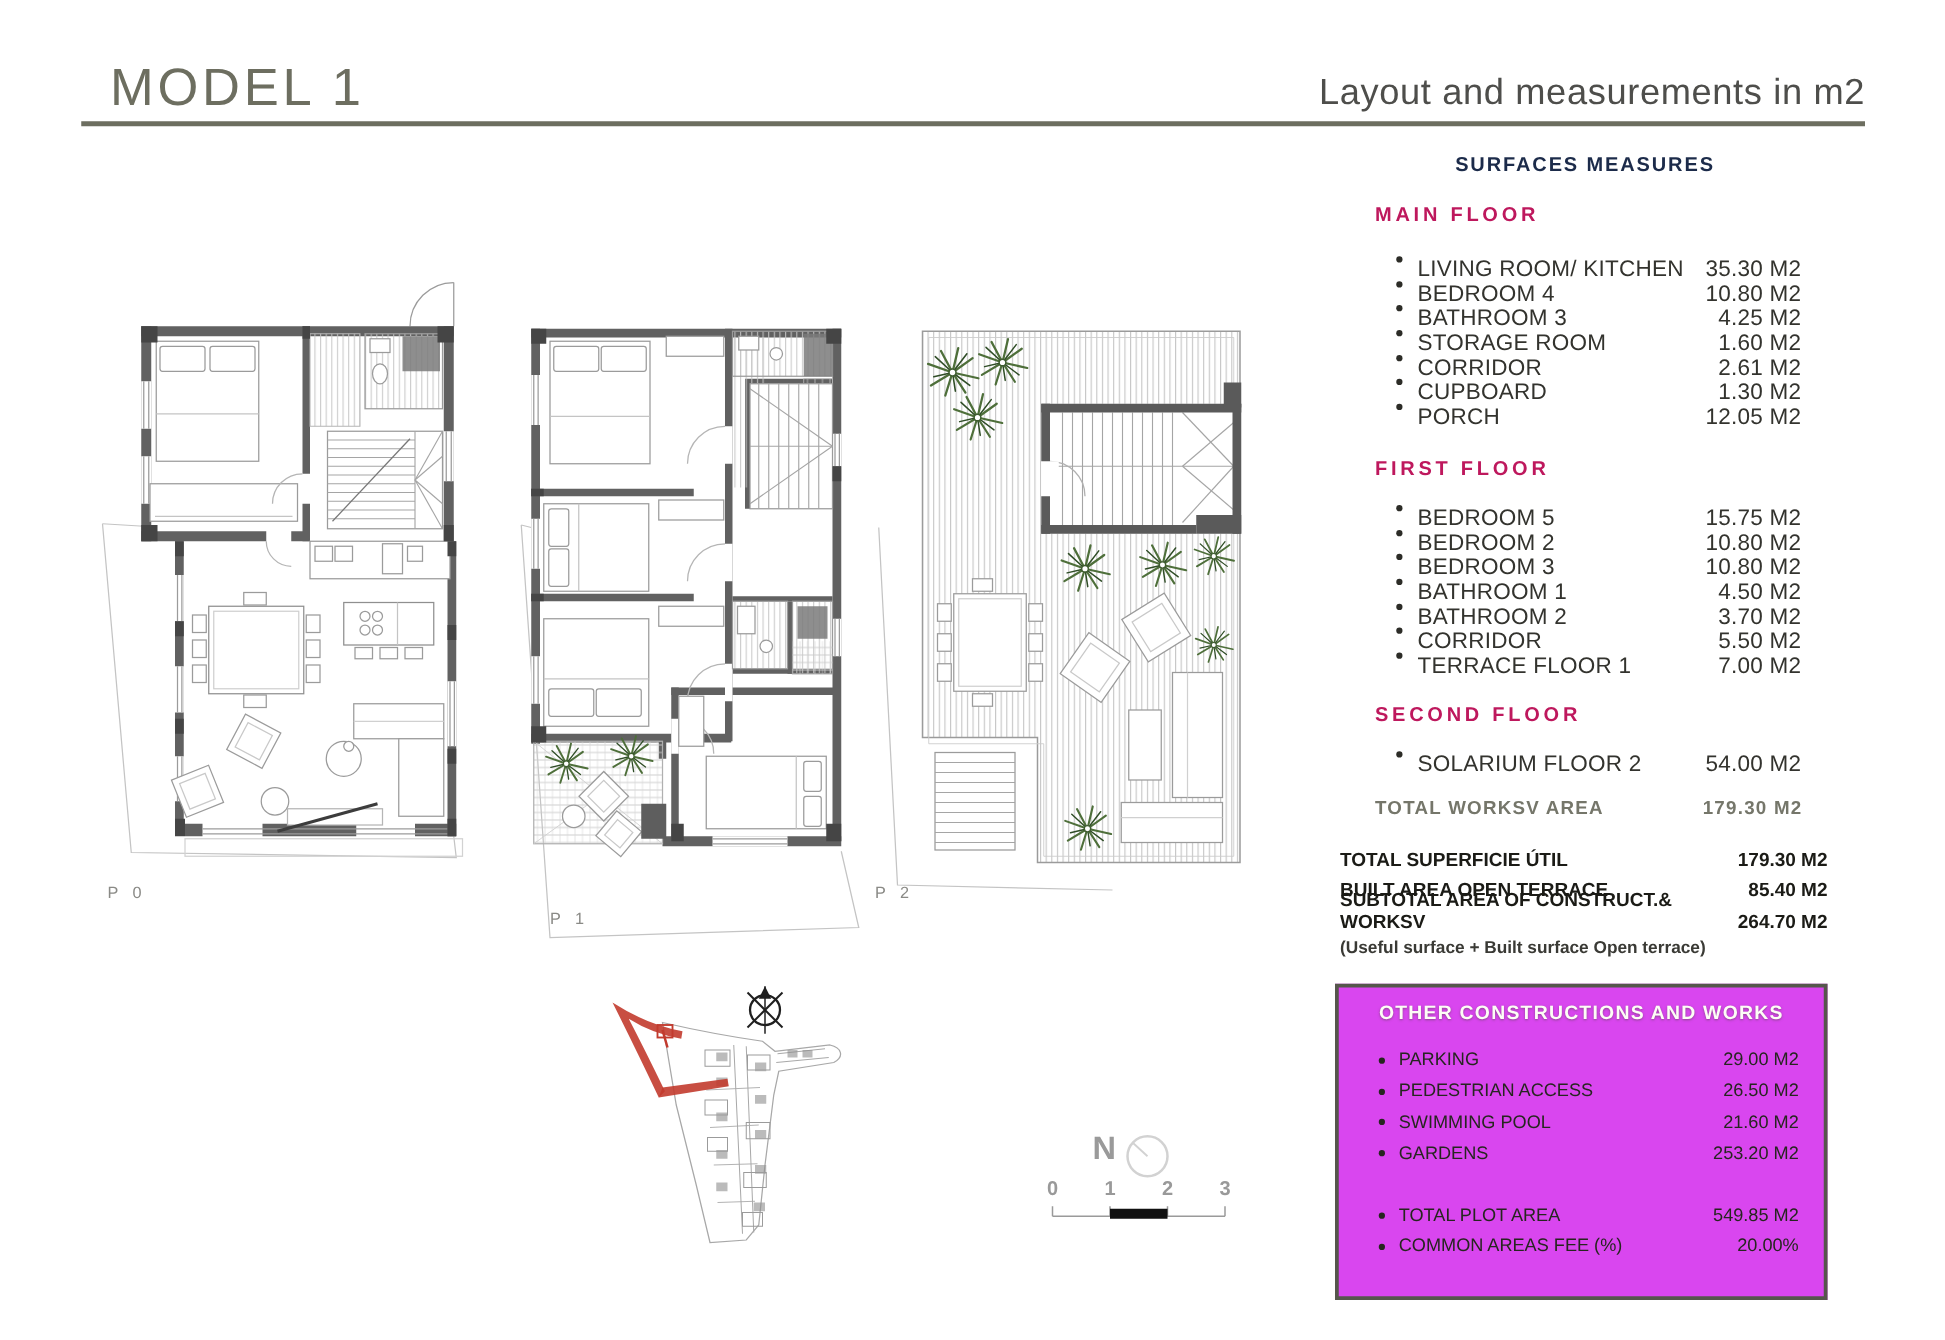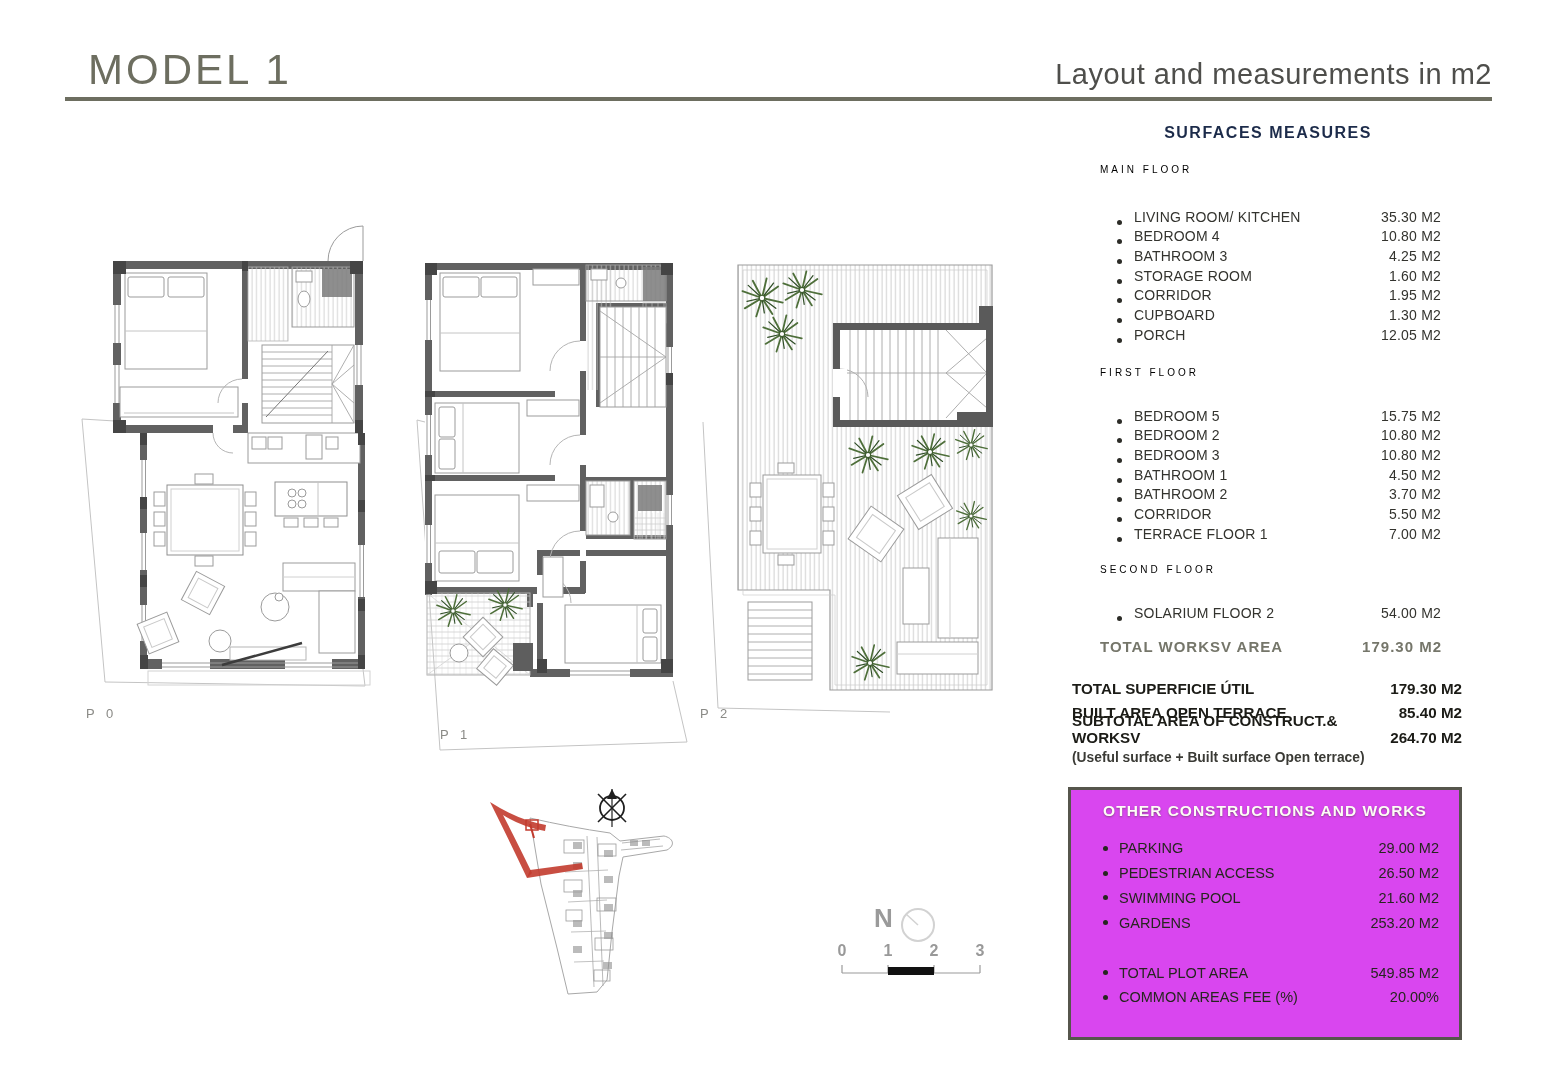--- a/index.html
+++ b/index.html
@@ -7,23 +7,23 @@
        font-family:"Liberation Sans",sans-serif;overflow:hidden;color:#33332e}
   .abs{position:absolute}
   svg{overflow:visible;display:block}
 
   
   .model-title{left:88px;top:46px;font-size:42px;letter-spacing:3px;color:#6d6e60;font-weight:400}
   .page-subtitle{left:800px;top:58px;width:692px;text-align:right;font-size:29px;color:#4e4e4b;letter-spacing:.5px}
   .header-rule{left:65px;top:97px;width:1427px;height:4px;background:#6d6e60}
   .surf-heading{left:1070px;top:124px;width:396px;text-align:center;font-size:16px;font-weight:bold;
                 color:#1c2b4a;letter-spacing:1.5px}
-  .sec-head{font-size:10px;font-weight:normal;color:#000000;letter-spacing:3px}
+  .sec-head{font-size:16px;font-weight:bold;color:#be185d;letter-spacing:3px}
   .items{width:371px}
-  .srow{display:flex;align-items:flex-end;height:19.7px;font-size:14px;color:#33332e;letter-spacing:.2px}
+  .srow{display:flex;align-items:flex-start;height:19.7px;font-size:18px;color:#33332e;letter-spacing:.2px}
   .srow .bullet{width:5px;height:5px;border-radius:50%;background:#2c2c27;margin:0 12px 0 47px;flex:none}
   .srow .sval{margin-left:auto;white-space:nowrap}
   .tu-row{left:1070px;top:638px;width:372px;display:flex;align-items:center;font-size:15px;font-weight:bold;color:#75766a;letter-spacing:1px}
   .tu-row .tlabel{margin-left:30px}
   .tu-row .sval{margin-left:auto}
   .totals{left:1072px;top:672px;width:390px}
   .trow{display:flex;align-items:flex-end;height:24.6px;font-size:15.2px;font-weight:bold;color:#1b1b16}
   .trow .sval{margin-left:auto;white-space:nowrap}
   .totals-note{margin-top:4px;font-size:13.8px;font-weight:bold;color:#3a3a35}
 
@@ -559,21 +559,21 @@
       <span class="sval">4.25 M2</span>
     </div>
   <div class="srow">
       <span class="bullet"></span>
       <span class="slabel">STORAGE ROOM</span>
       <span class="sval">1.60 M2</span>
     </div>
   <div class="srow">
       <span class="bullet"></span>
       <span class="slabel">CORRIDOR</span>
-      <span class="sval">1.95 M2</span>
+      <span class="sval">2.61 M2</span>
     </div>
   <div class="srow">
       <span class="bullet"></span>
       <span class="slabel">CUPBOARD</span>
       <span class="sval">1.30 M2</span>
     </div>
   <div class="srow">
       <span class="bullet"></span>
       <span class="slabel">PORCH</span>
       <span class="sval">12.05 M2</span>

